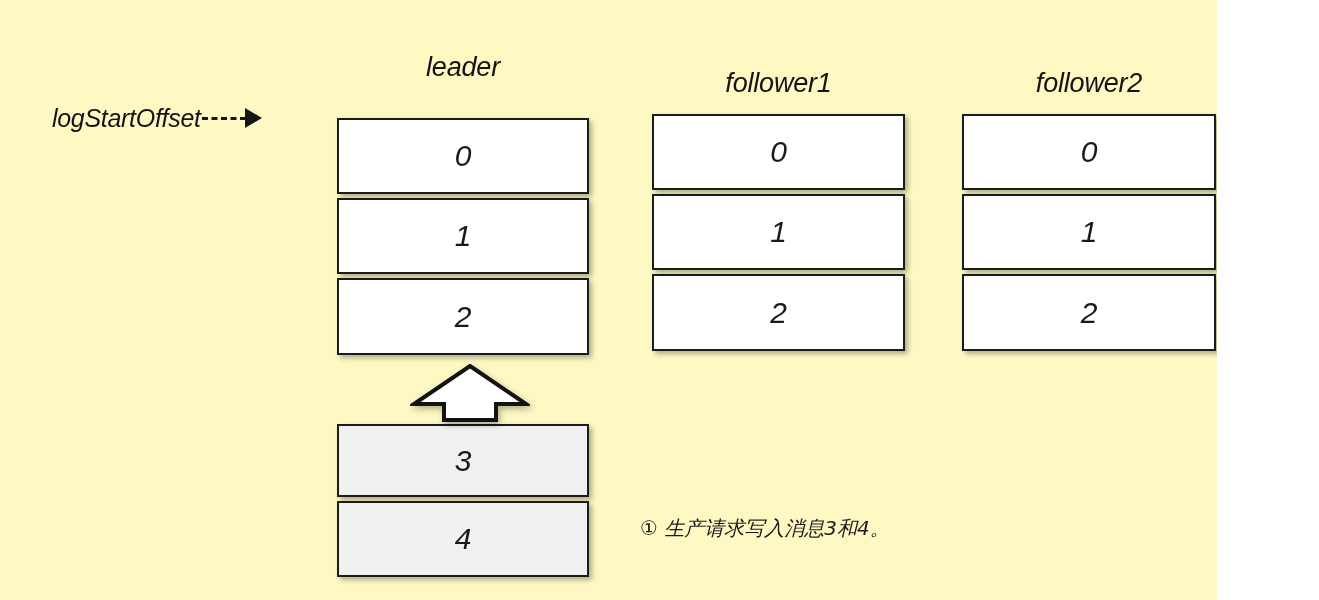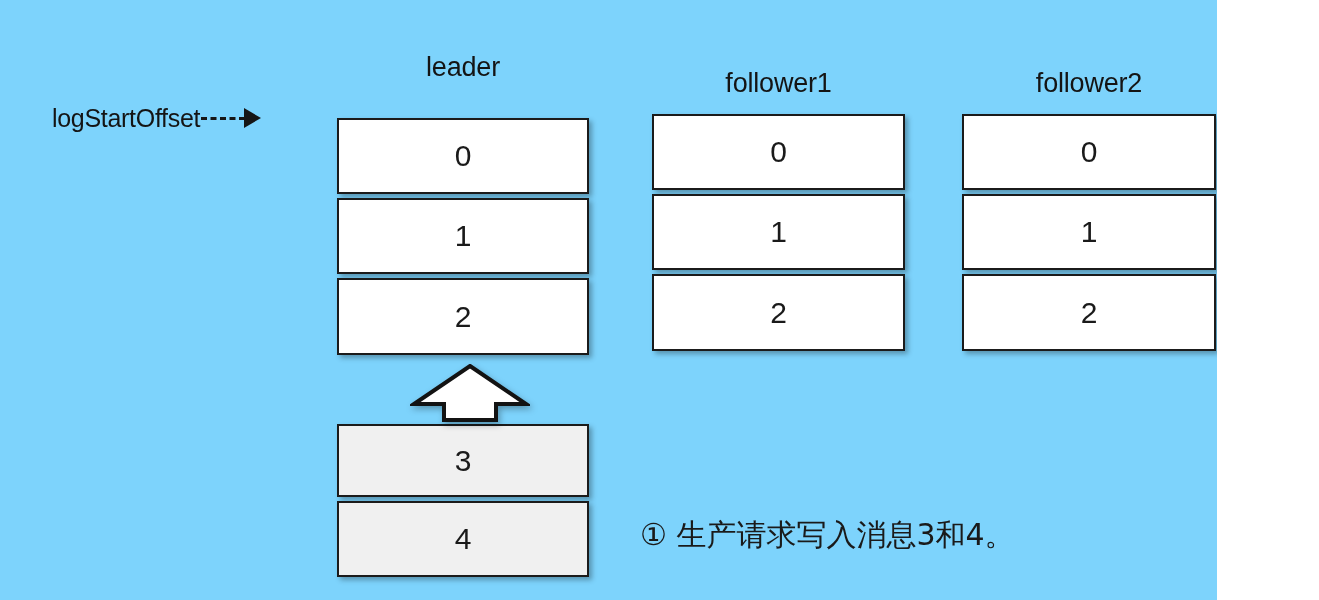--- a/index.html
+++ b/index.html
@@ -8,22 +8,23 @@
     background: #ffffff;
   }
   body {
     font-family: "Liberation Sans", "DejaVu Sans", sans-serif;
     color: #111111;
   }
   #canvas {
     position: relative;
     width: 1217px;
     height: 600px;
-    background: #7dd3fc;
+    background: #fef9c3;
     overflow: hidden;
+    font-style: italic;
   }
 
   
   .col-header {
     position: absolute;
     text-align: center;
     font-size: 27px;
     font-weight: 400;
     color: #141414;
     letter-spacing: -0.2px;
@@ -82,21 +83,21 @@
 
   
   .up-arrow {
     position: absolute;
     filter: drop-shadow(2px 3px 3px rgba(0,0,0,0.30));
   }
 
   
   .caption {
     position: absolute;
-    font-size: 30px;
+    font-size: 20px;
     color: #1a1a1a;
     white-space: nowrap;
     font-family: "DejaVu Sans", "Liberation Sans", sans-serif;
   }
 </style>
 </head>
 <body>
 
 <div id="canvas">
 

